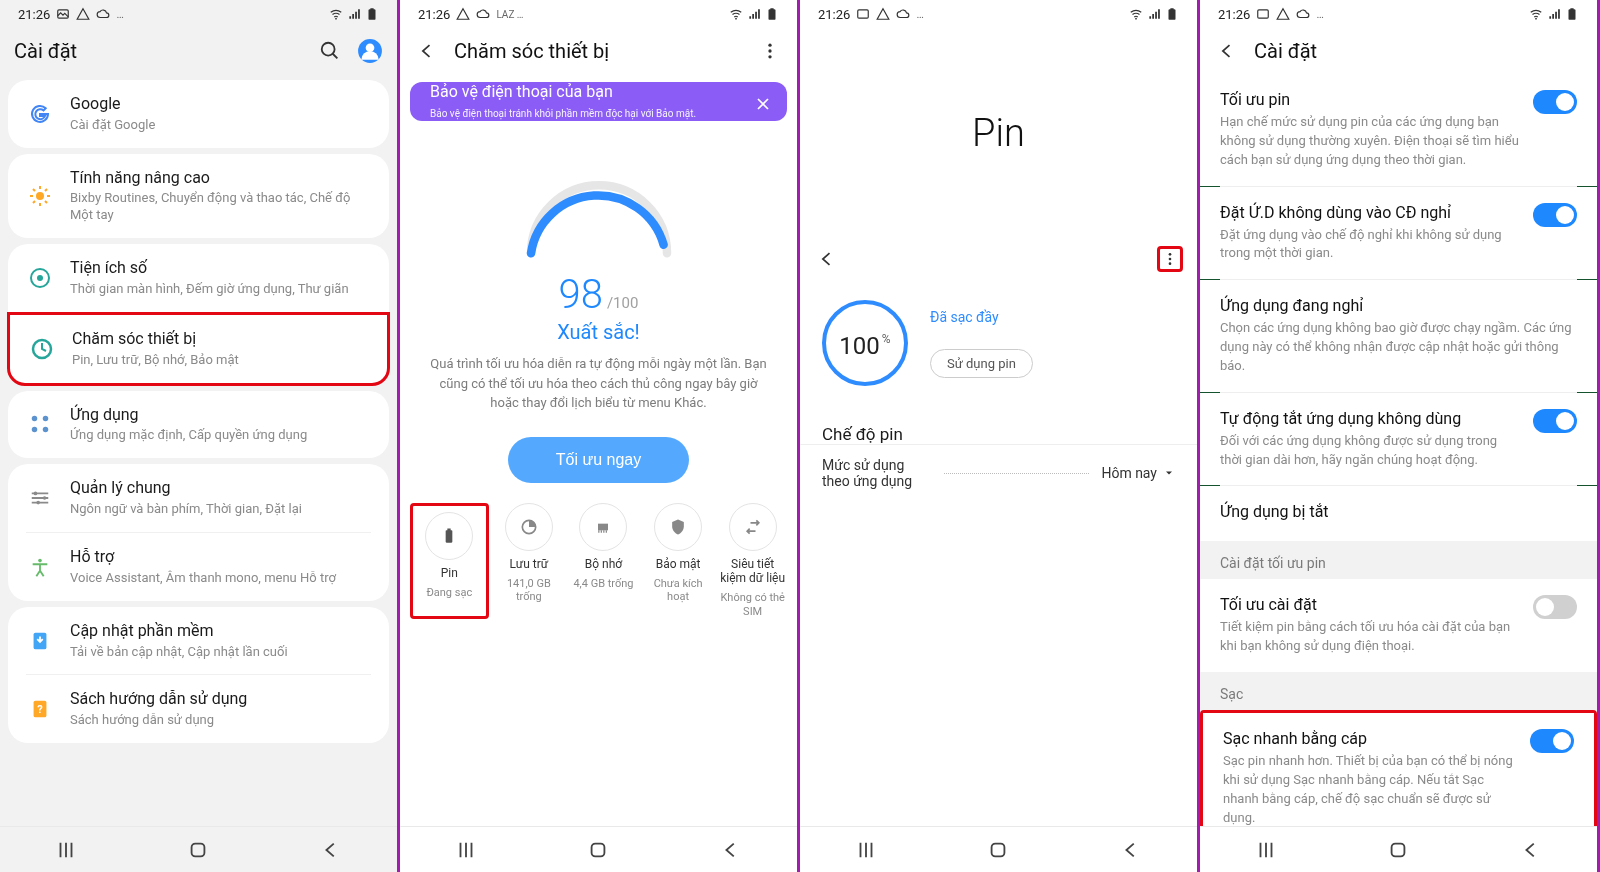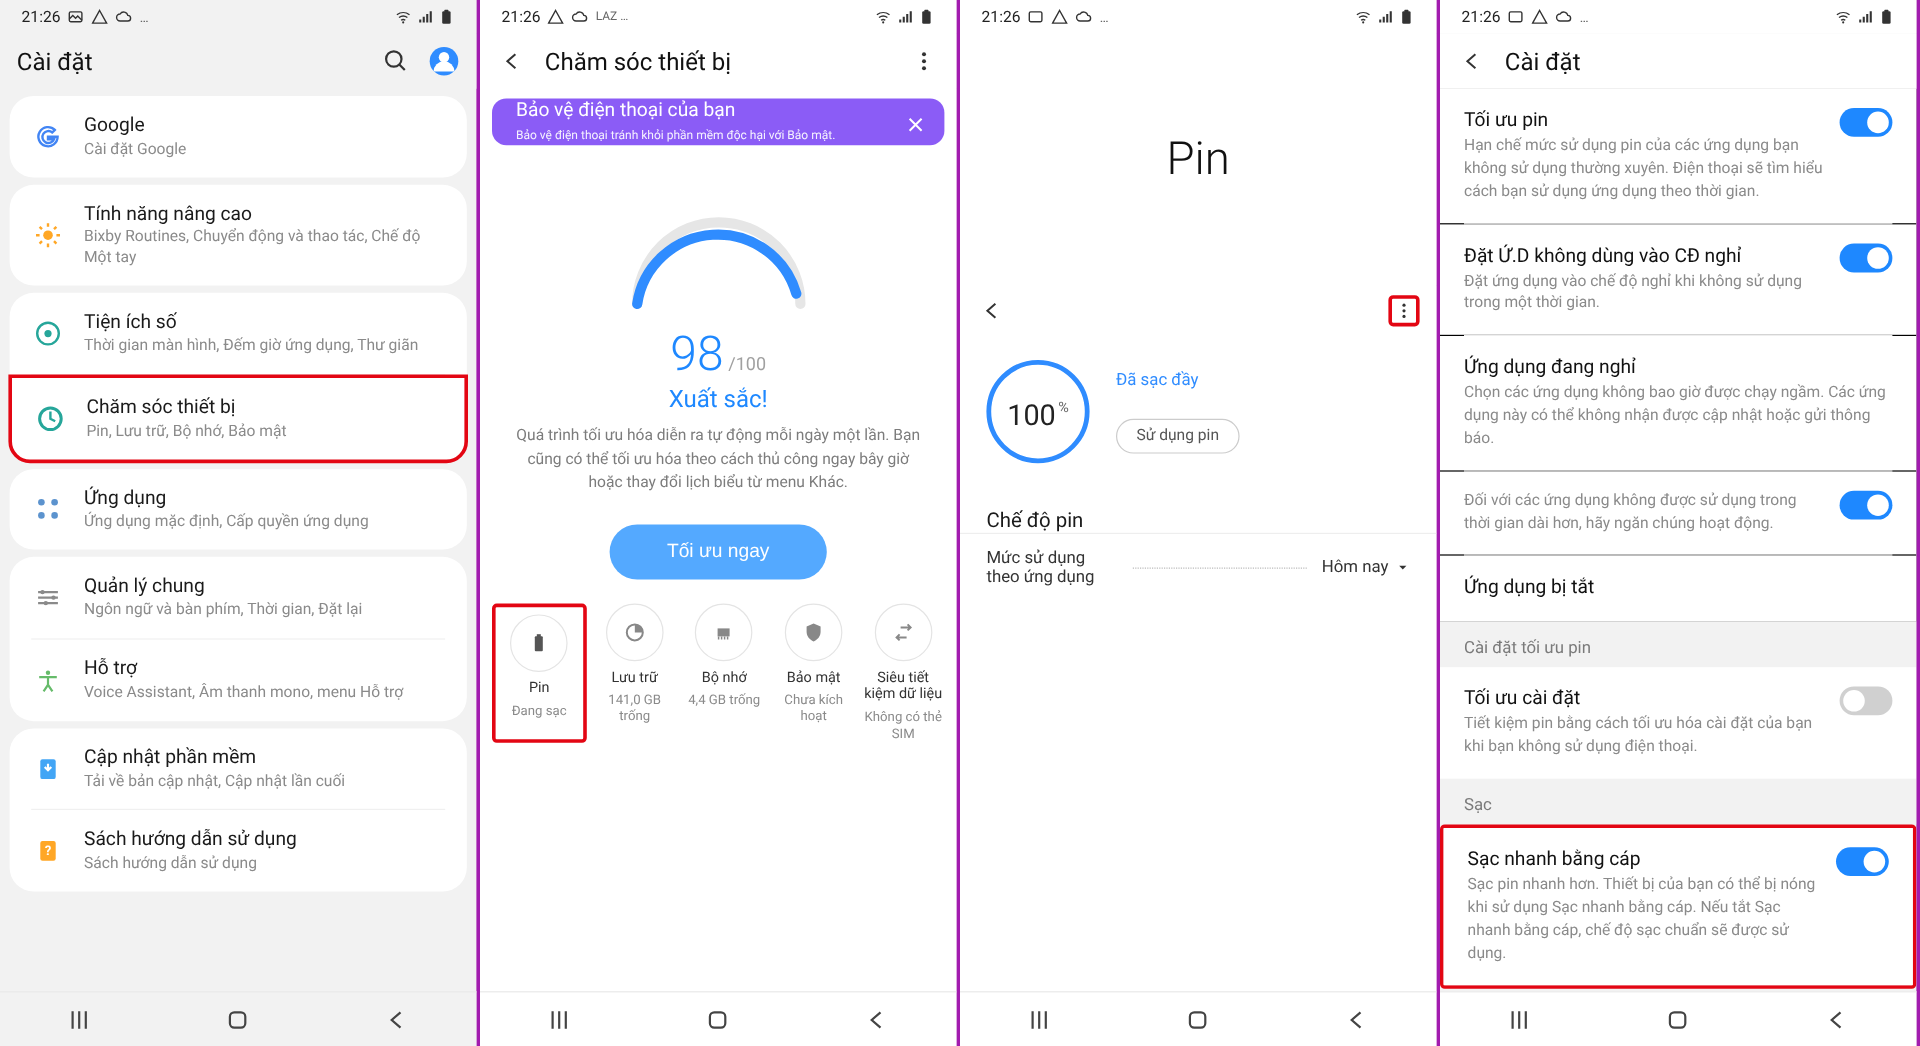--- a/index.html
+++ b/index.html
@@ -630,21 +630,21 @@
   <div class="appbar" style="background:#fff;">
     <div class="ibtn">
         <svg width="20" height="20" viewBox="0 0 24 24">
           <path d="M15 5l-8 7 8 7" fill="none" stroke="#333" stroke-width="2"></path>
         </svg>
       </div>
     <span class="appbar-title">Cài đặt</span>
   </div>
 
   <div class="container" style="overflow-y:auto;">
-    <div style="background:#000000;">
+    <div style="background:#14532d;">
       <div class="s4-item">
         <div class="s4-text">
             <div class="s4-title">Tối ưu pin</div>
             <div class="s4-desc">Hạn chế mức sử dụng pin của các ứng dụng bạn không sử dụng thường xuyên. Điện thoại sẽ tìm hiểu cách bạn sử dụng ứng dụng theo thời gian.</div>
           </div>
         <div class="toggle on"></div>
       </div>
       <div class="s4-sep"></div>
       <div class="s4-item">
         <div class="s4-text">
@@ -656,20 +656,21 @@
       <div class="s4-sep"></div>
       <div class="s4-item">
         <div class="s4-text">
             <div class="s4-title">Ứng dụng đang nghỉ</div>
             <div class="s4-desc">Chọn các ứng dụng không bao giờ được chạy ngầm. Các ứng dụng này có thể không nhận được cập nhật hoặc gửi thông báo.</div>
           </div>
       </div>
       <div class="s4-sep"></div>
       <div class="s4-item">
         <div class="s4-text">
+            <div class="s4-title">Tự động tắt ứng dụng không dùng</div>
             <div class="s4-desc">Đối với các ứng dụng không được sử dụng trong thời gian dài hơn, hãy ngăn chúng hoạt động.</div>
           </div>
         <div class="toggle on"></div>
       </div>
       <div class="s4-sep"></div>
       <div class="s4-item">
         <div class="s4-text">
             <div class="s4-title">Ứng dụng bị tắt</div>
           </div>
       </div>

